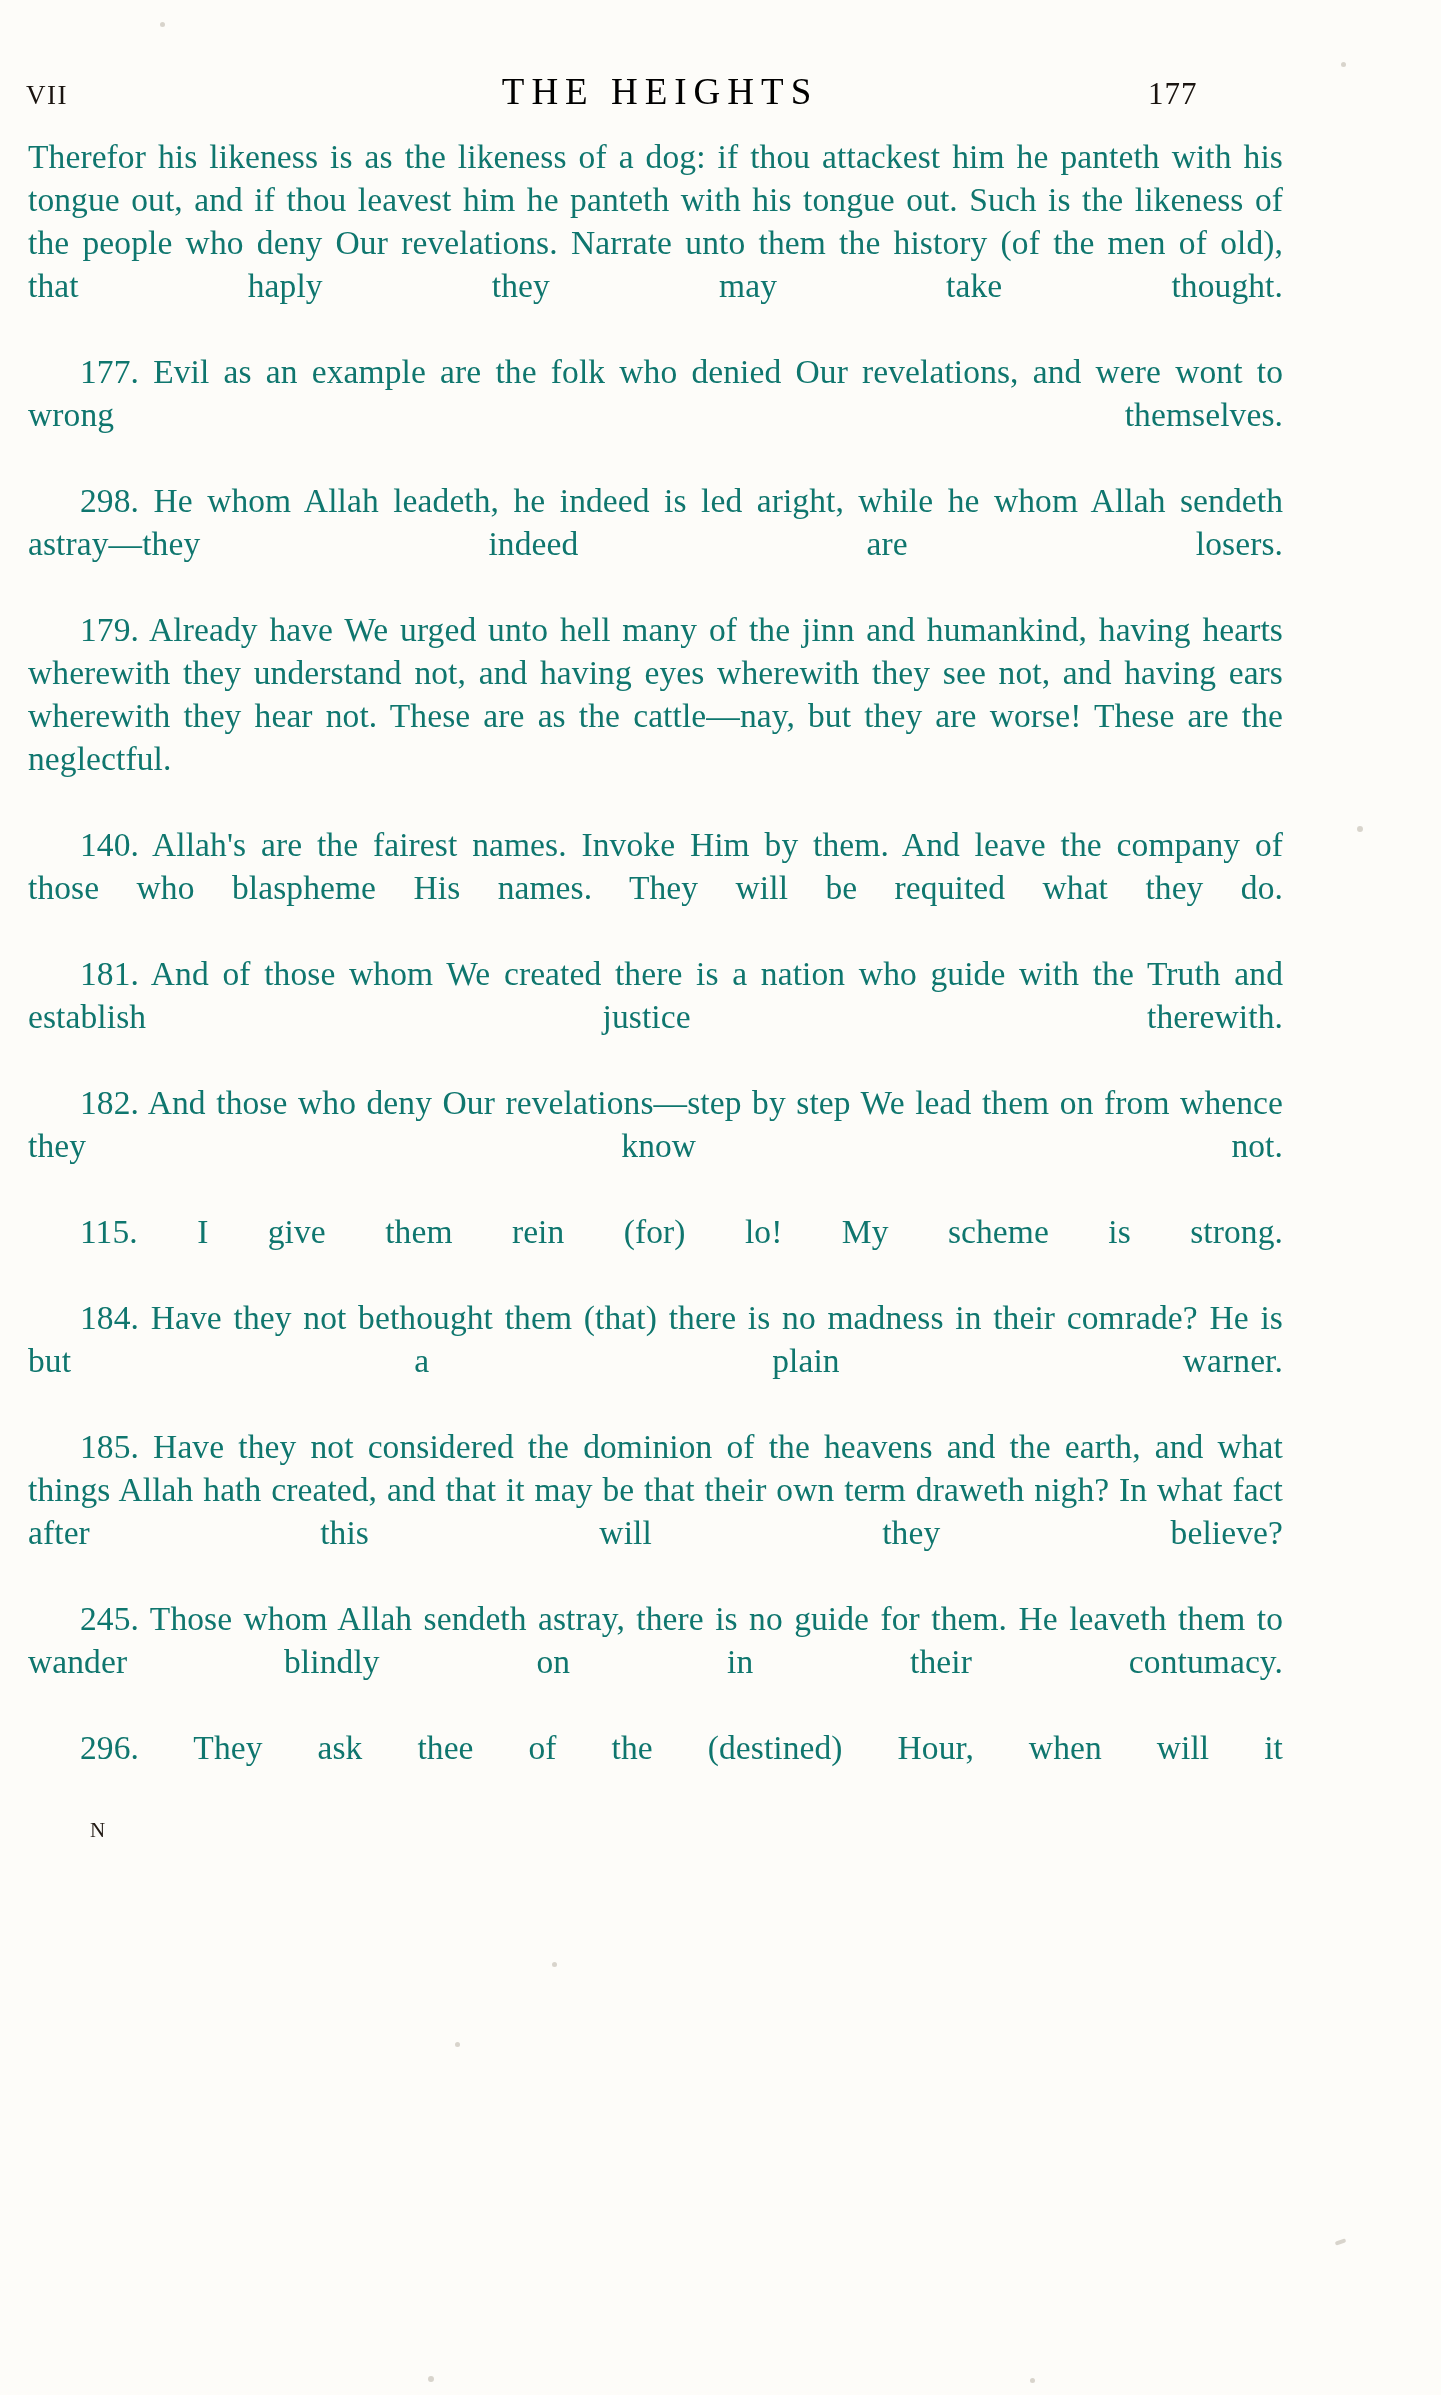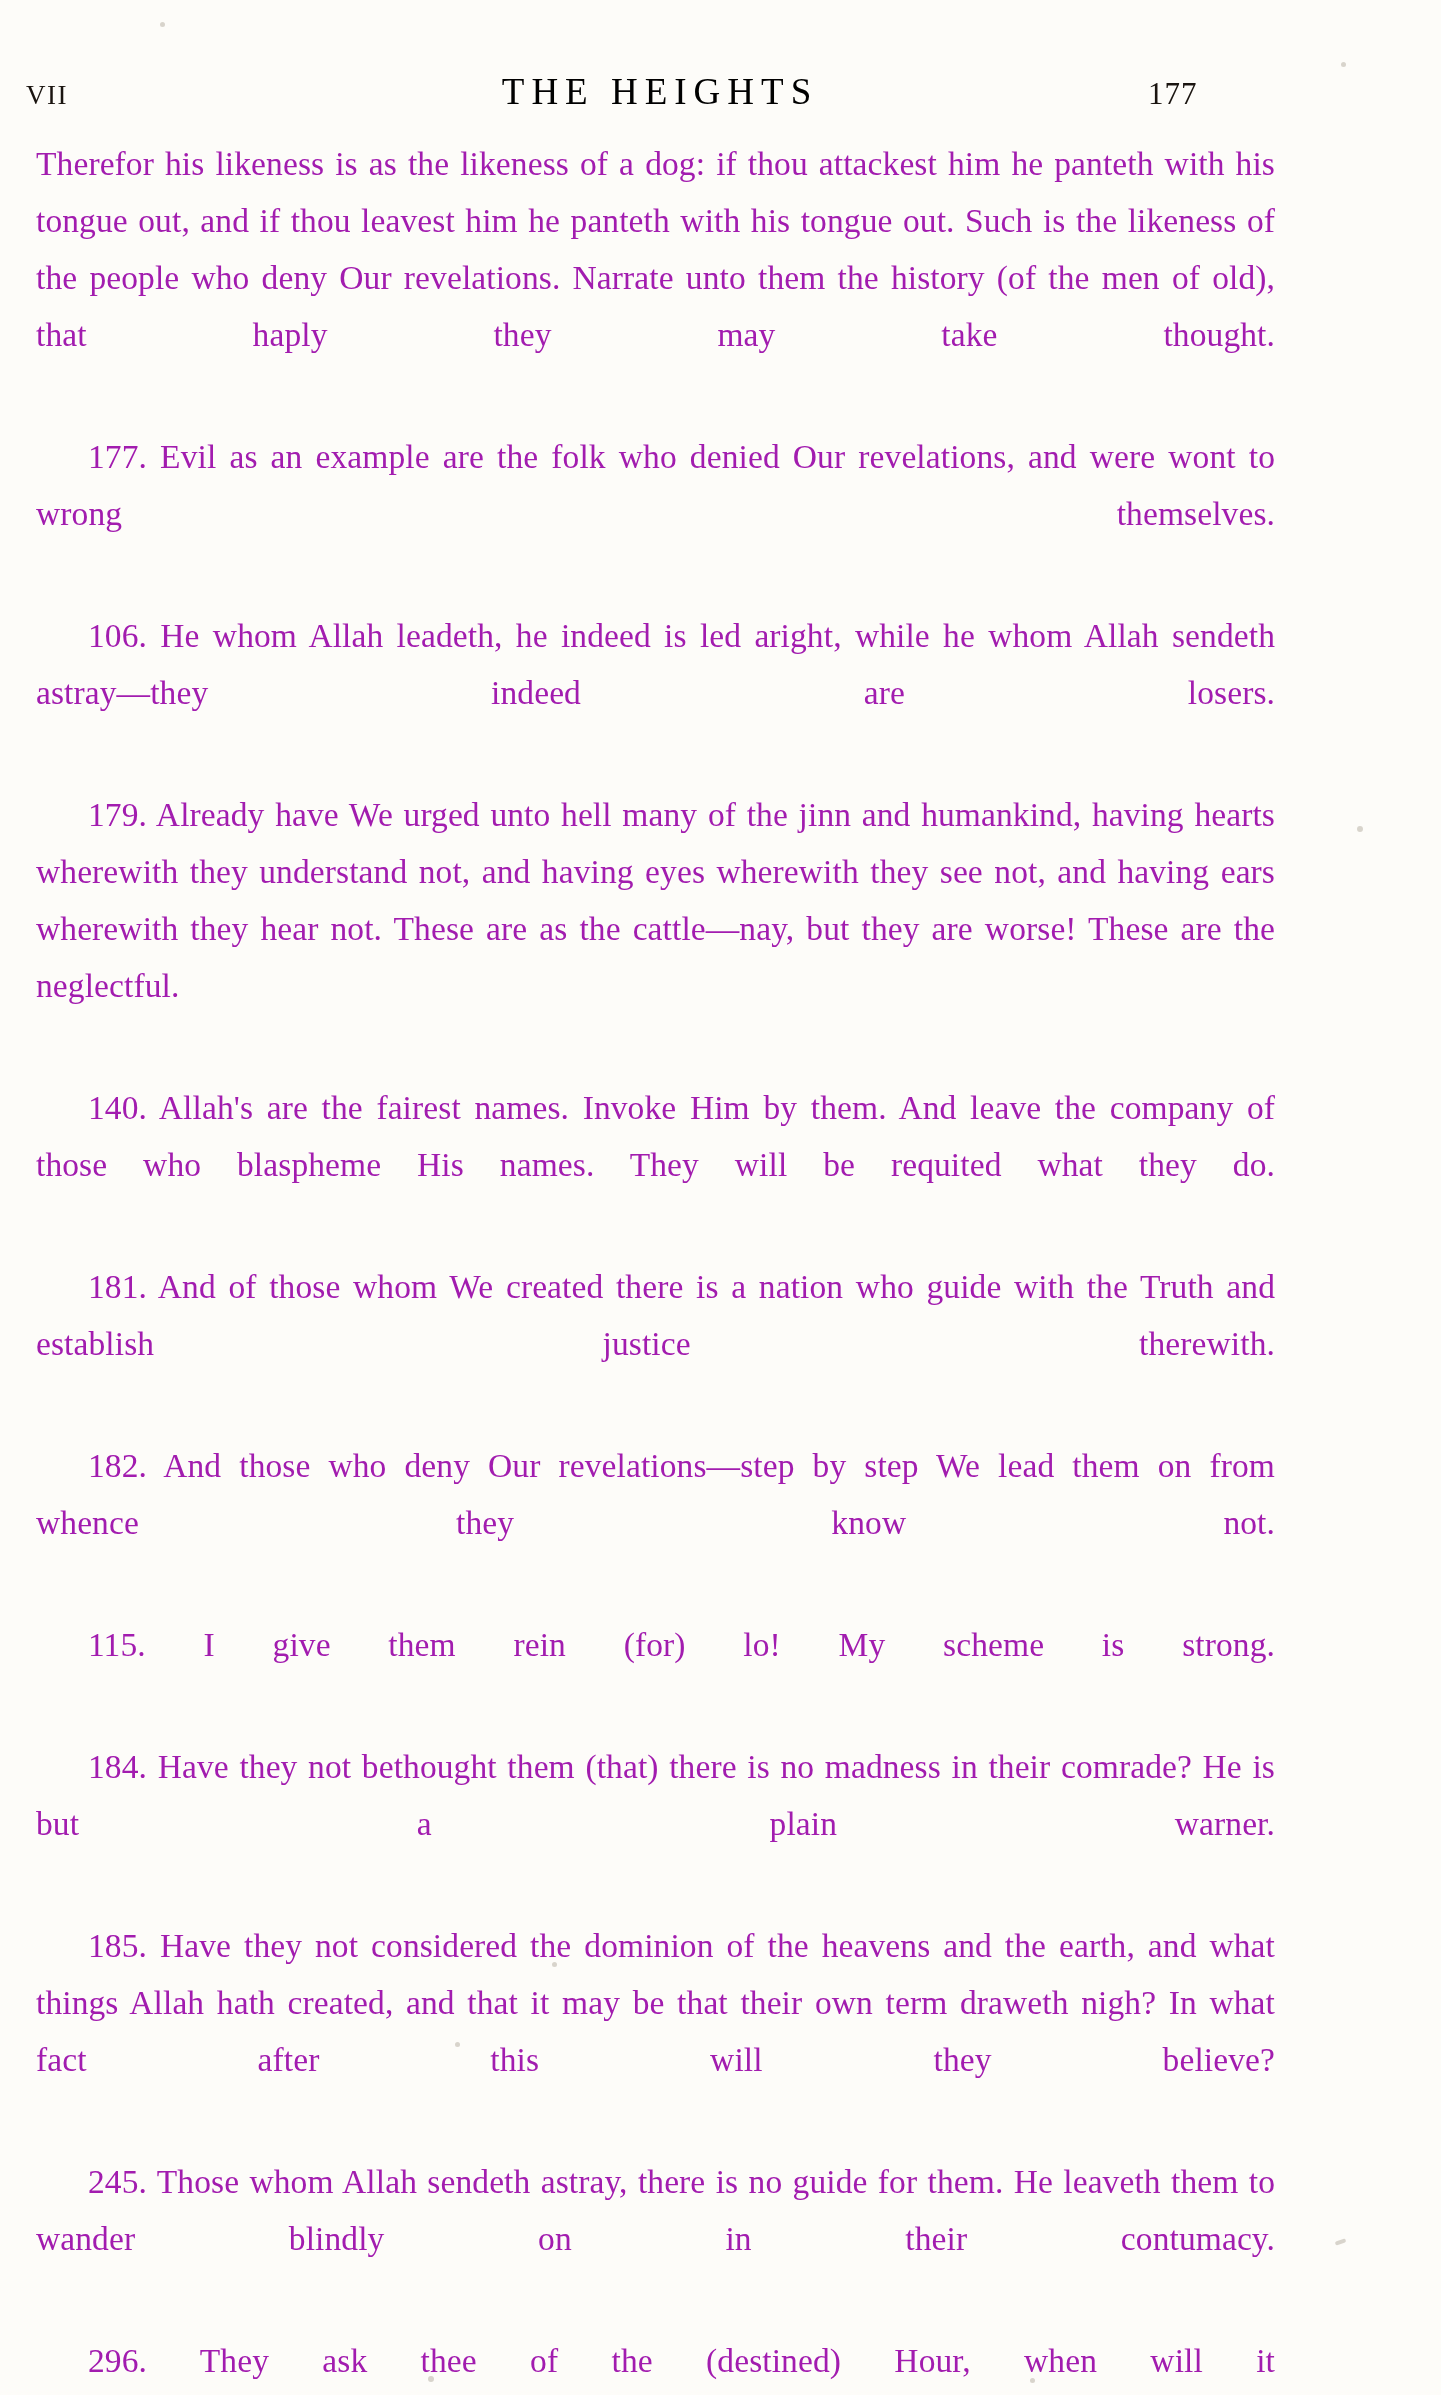--- a/index.html
+++ b/index.html
@@ -60,26 +60,26 @@
     color: #1a1410;
     letter-spacing: 1px;
     padding-right: 14px;
   }
   
   .textblock {
     width: 1255px;
     margin-left: 6px;
   }
   p.verse {
-    margin: 8px;
+    margin: 0;
     font-size: 33.5px;
-    line-height: 57px;
+    line-height: 43px;
     text-align: justify;
     text-justify: inter-word;
-    color: #a21caf;
+    color: #0f766e;
     letter-spacing: 0.1px;
     word-spacing: 1px;
   }
   p.verse.indent {
     text-indent: 52px;
   }
   p.verse.first {
     text-indent: 0;
   }
   
@@ -121,21 +121,21 @@
 
     <div class="runhead">
       <div class="folio-left">VII</div>
       <div class="title">THE HEIGHTS</div>
       <div class="folio-right">177</div>
     </div>
 
     <div class="textblock">
       <p class="verse first">Therefor his likeness is as the likeness of a dog: if thou attackest him he panteth with his tongue out, and if thou leavest him he panteth with his tongue out. Such is the likeness of the people who deny Our revelations. Narrate unto them the history (of the men of old), that haply they may take thought.</p>
       <p class="verse indent">177. Evil as an example are the folk who denied Our revelations, and were wont to wrong themselves.</p>
-      <p class="verse indent">106. He whom Allah leadeth, he indeed is led aright, while he whom Allah sendeth astray—they indeed are losers.</p>
+      <p class="verse indent">298. He whom Allah leadeth, he indeed is led aright, while he whom Allah sendeth astray—they indeed are losers.</p>
       <p class="verse indent">179. Already have We urged unto hell many of the jinn and humankind, having hearts wherewith they understand not, and having eyes wherewith they see not, and having ears wherewith they hear not. These are as the cattle—nay, but they are worse! These are the neglectful.</p>
       <p class="verse indent">140. Allah's are the fairest names. Invoke Him by them. And leave the company of those who blaspheme His names. They will be requited what they do.</p>
       <p class="verse indent">181. And of those whom We created there is a nation who guide with the Truth and establish justice therewith.</p>
       <p class="verse indent">182. And those who deny Our revelations—step by step We lead them on from whence they know not.</p>
       <p class="verse indent">115. I give them rein (for) lo! My scheme is strong.</p>
       <p class="verse indent">184. Have they not bethought them (that) there is no madness in their comrade? He is but a plain warner.</p>
       <p class="verse indent">185. Have they not considered the dominion of the heavens and the earth, and what things Allah hath created, and that it may be that their own term draweth nigh? In what fact after this will they believe?</p>
       <p class="verse indent">245. Those whom Allah sendeth astray, there is no guide for them. He leaveth them to wander blindly on in their contumacy.</p>
       <p class="verse indent">296. They ask thee of the (destined) Hour, when will it</p>
       <div class="signature">N</div>

